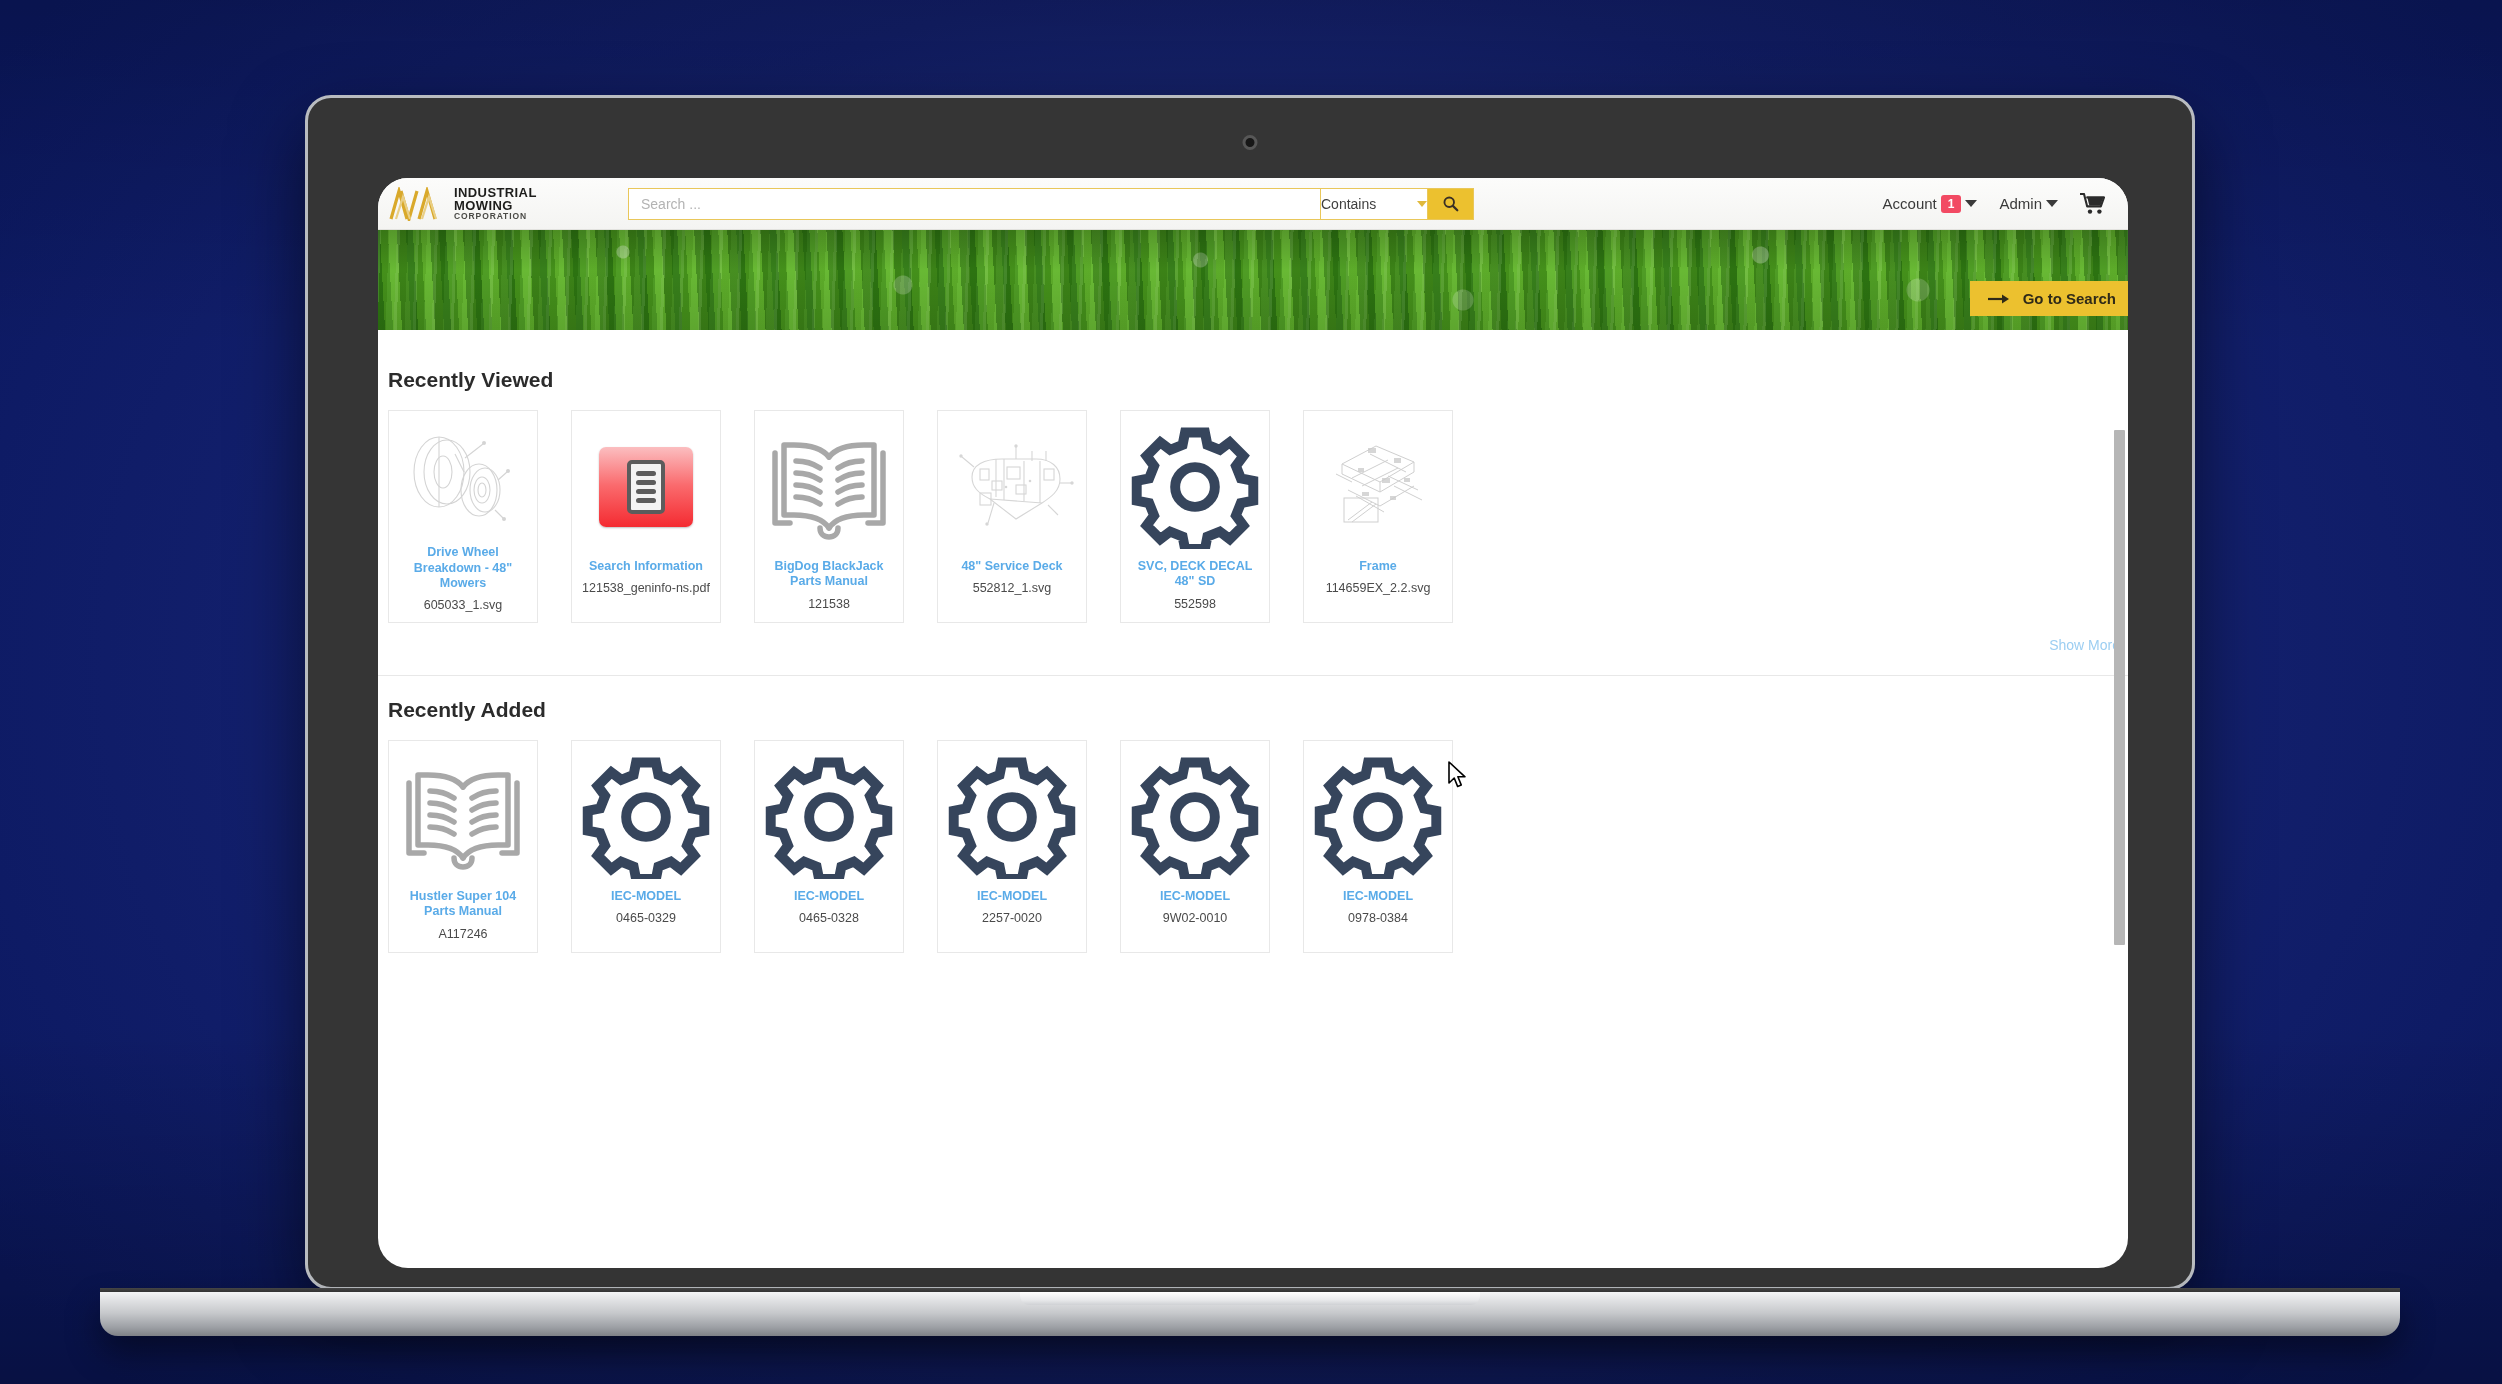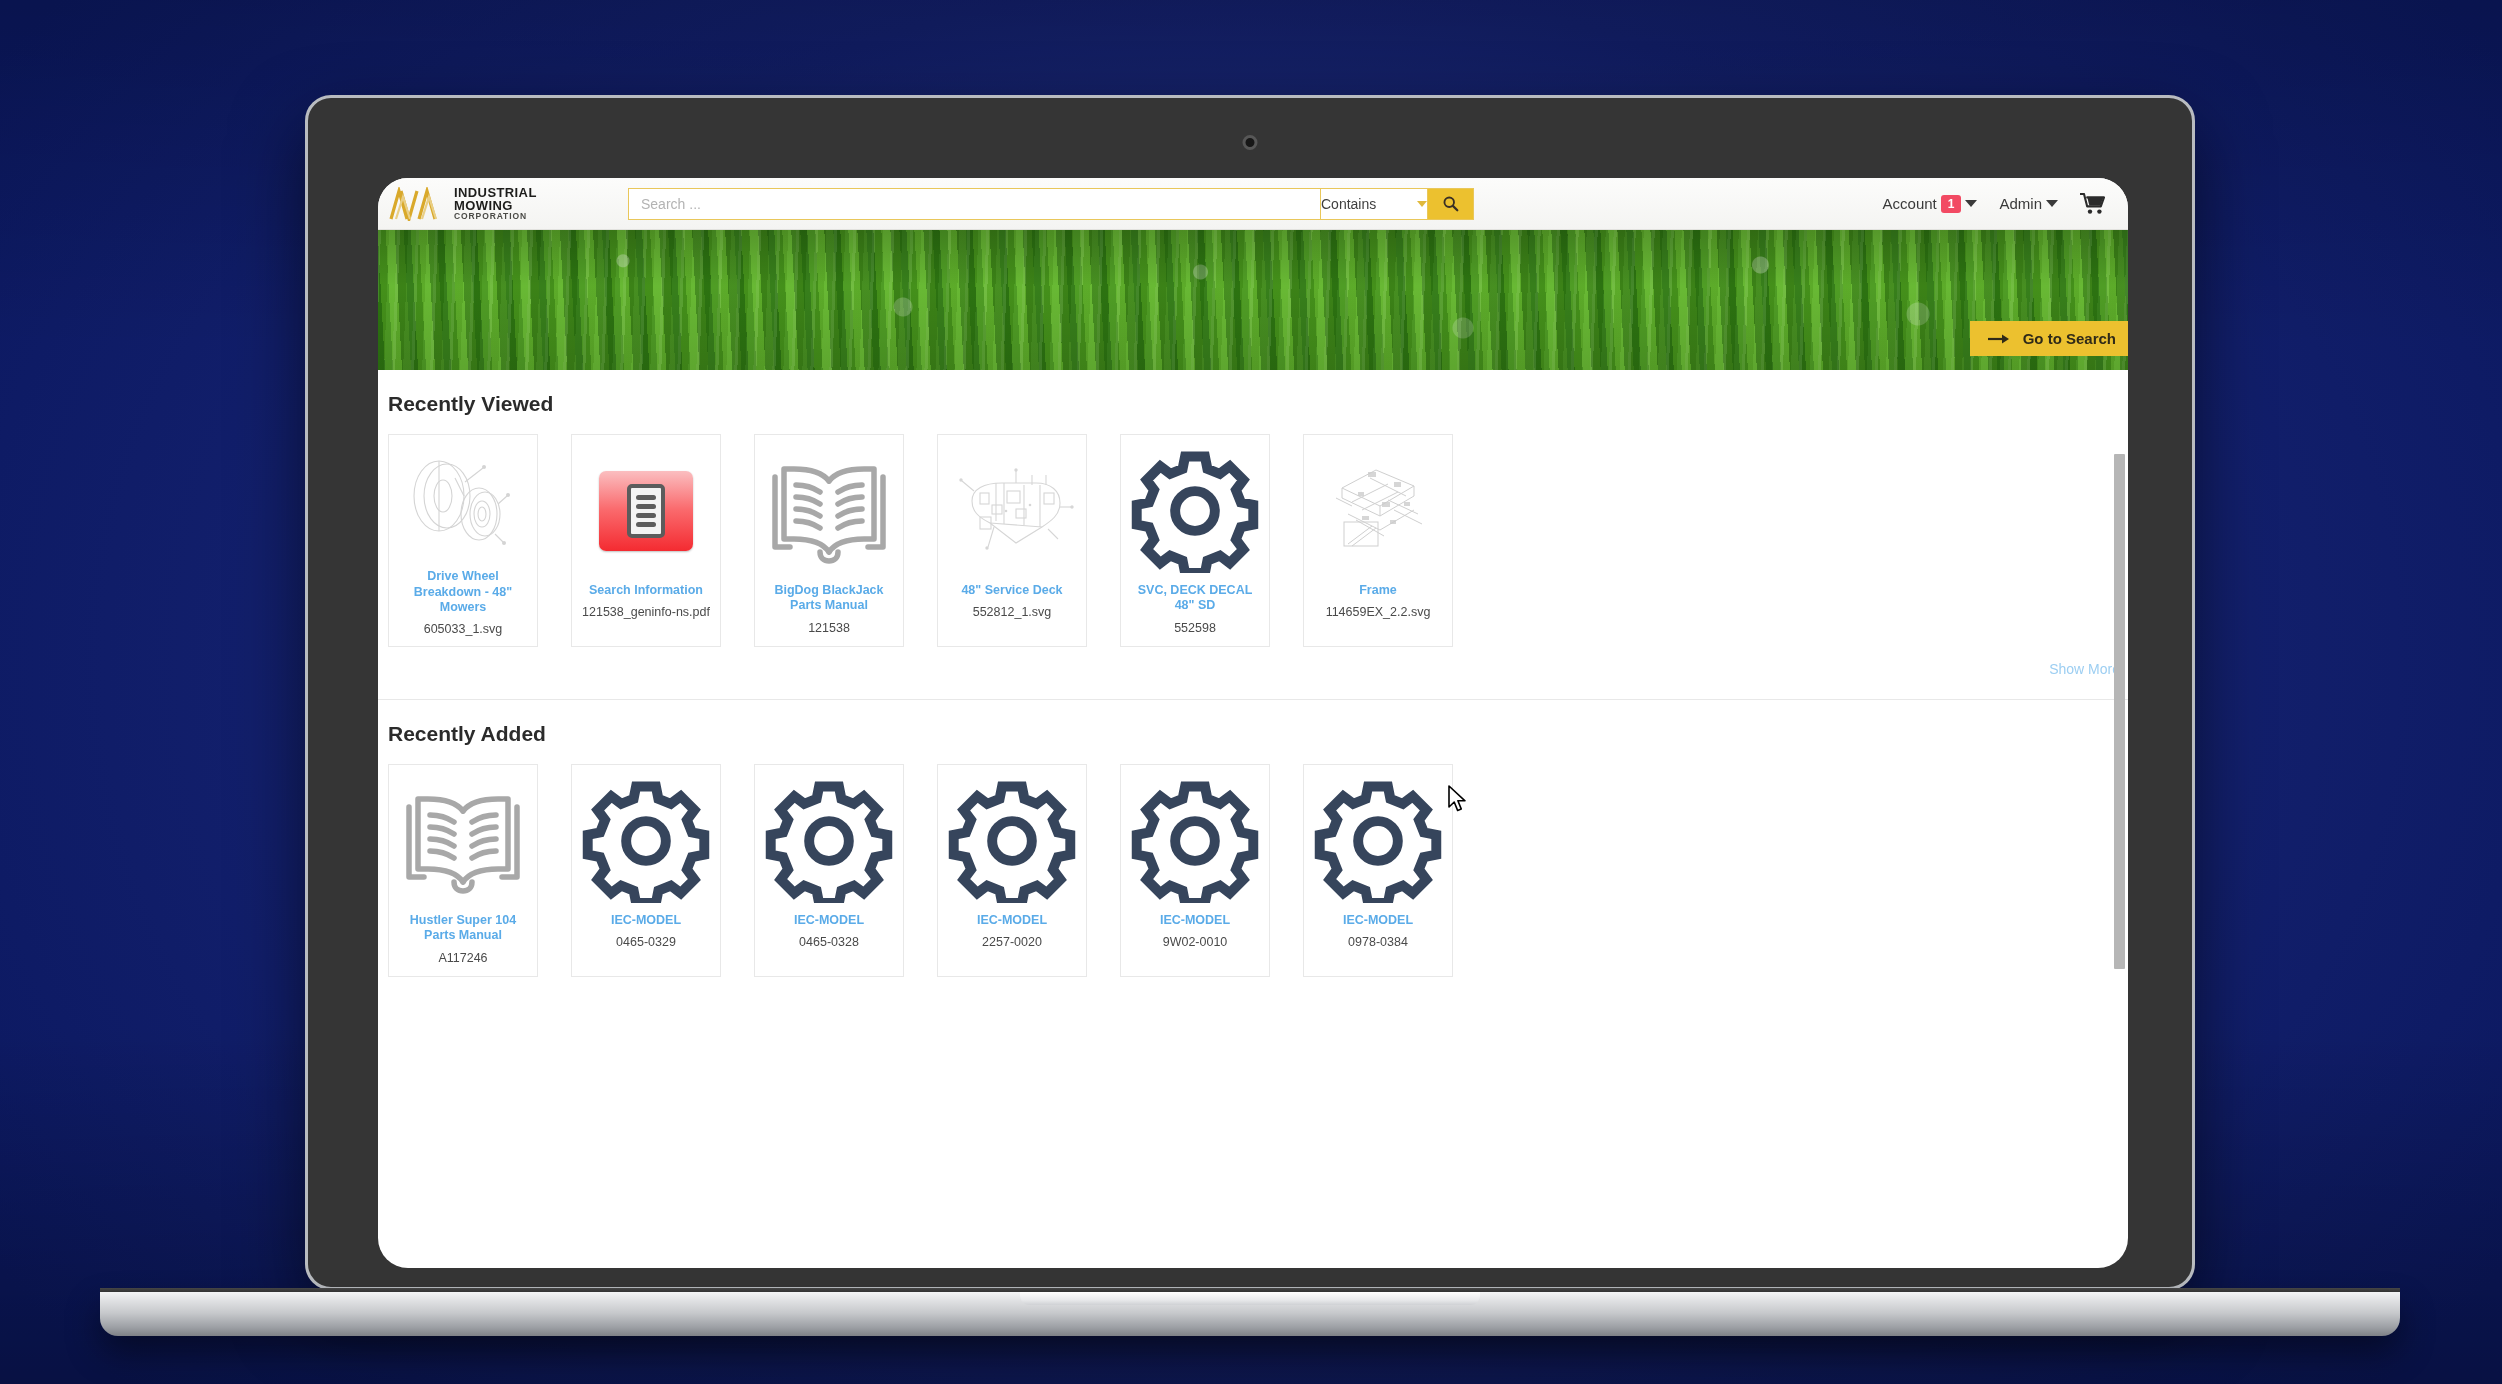--- a/index.html
+++ b/index.html
@@ -138,21 +138,21 @@
   .nav-caret {
     width:0;height:0;border-left:6px solid transparent;border-right:6px solid transparent;border-top:7px solid #3a3a3a;
   }
   #account-badge {
     background:#f24a63; color:#fff; font-size:12px; font-weight:600;
     border-radius: 3px; padding: 2px 7px; min-width:18px; text-align:center;
   }
 
   
   #banner {
-    height: 140px; position: relative; overflow: hidden;
+    height: 100px; position: relative; overflow: hidden;
     background:
       radial-gradient(circle at 14% 22%, rgba(255,255,255,.30) 0 6px, transparent 7px),
       radial-gradient(circle at 30% 55%, rgba(255,255,255,.22) 0 9px, transparent 10px),
       radial-gradient(circle at 47% 30%, rgba(255,255,255,.26) 0 7px, transparent 8px),
       radial-gradient(circle at 62% 70%, rgba(255,255,255,.20) 0 10px, transparent 11px),
       radial-gradient(circle at 79% 25%, rgba(255,255,255,.28) 0 8px, transparent 9px),
       radial-gradient(circle at 88% 60%, rgba(255,255,255,.20) 0 11px, transparent 12px),
       repeating-linear-gradient(87deg, #2f7a12 0 7px, #48991c 7px 15px, #62b62c 15px 24px, #3f8a18 24px 33px),
       linear-gradient(180deg,#2d7a10,#55a81f 55%,#2c7410);
   }
@@ -176,20 +176,21 @@
     cursor: pointer;
     z-index: 2;
   }
 
   
   #content {
     height: 720px;
     overflow: hidden;
     position: relative;
     background:#fff;
+    margin-top:16px;
   }
   .section { padding: 16px 0 0 0; }
   .section-title {
     font-size: 21px; font-weight: 700; color: #2b2b2b;
     padding: 6px 0 18px 10px;
   }
   .card-row {
     display: flex;
     gap: 33px;
     padding: 0 0 0 10px;

